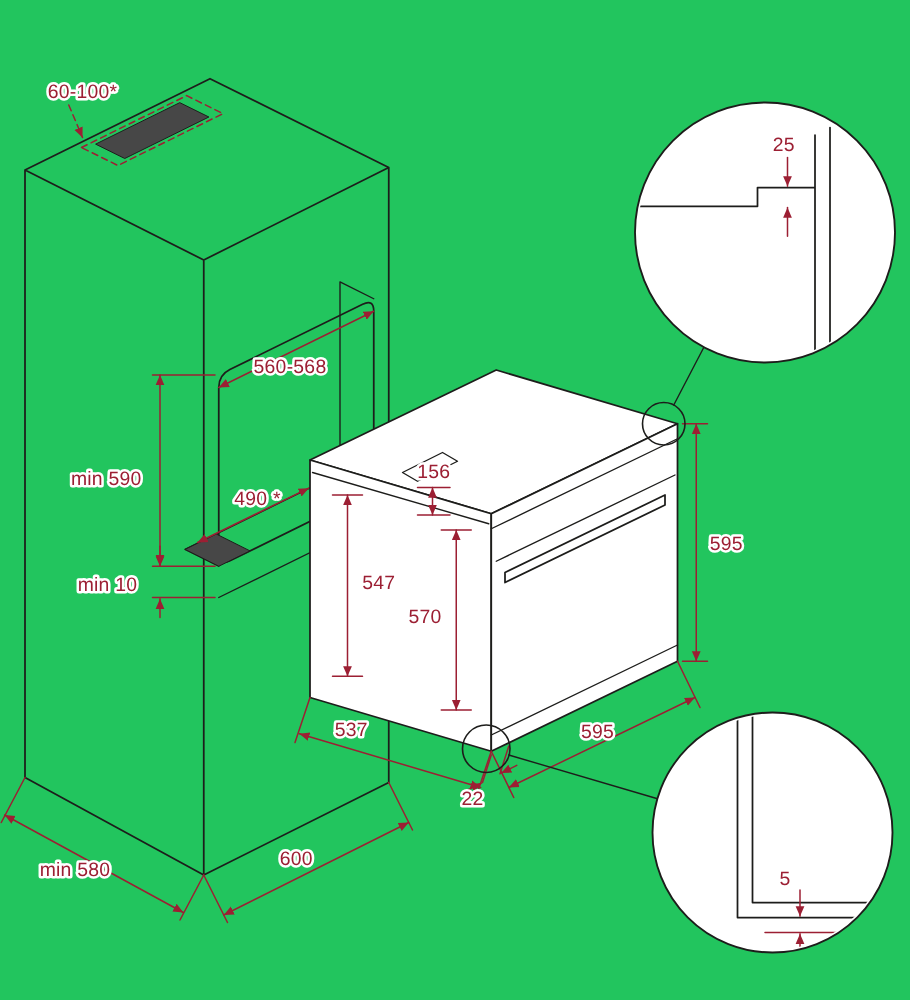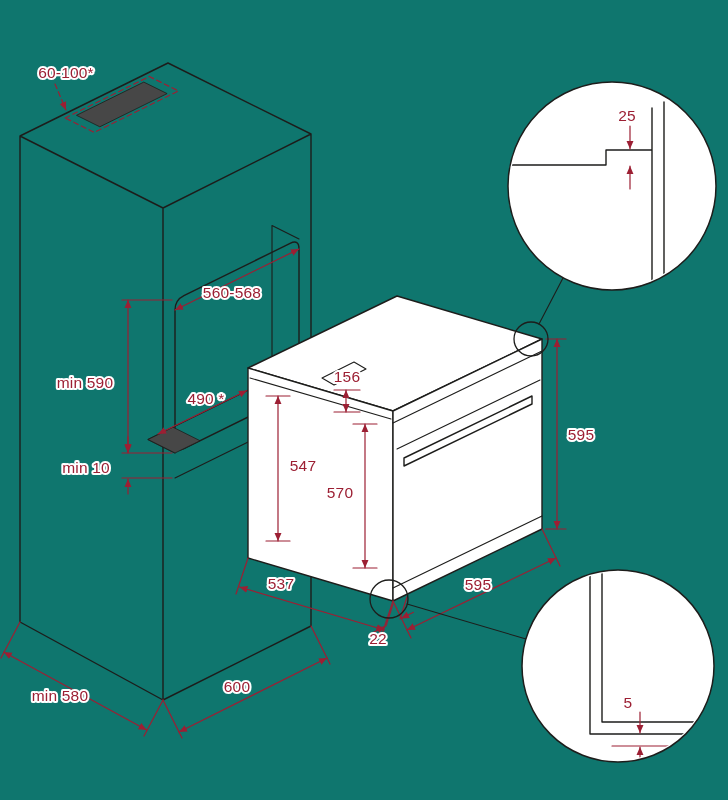--- a/index.html
+++ b/index.html
@@ -7,21 +7,21 @@
     padding: 0;
     background: #ffffff;
     width: 728px;
     height: 800px;
     overflow: hidden;
   }
   .canvas {
     position: relative;
     width: 728px;
     height: 800px;
-    background: #0f766e;
+    background: #22c55e;
   }
   svg { display: block; }
 
   .draw {
     stroke: var(--color-line, #1d1d1b);
     stroke-width: 1.4;
     fill: none;
     stroke-linecap: round;
     stroke-linejoin: round;
   }

